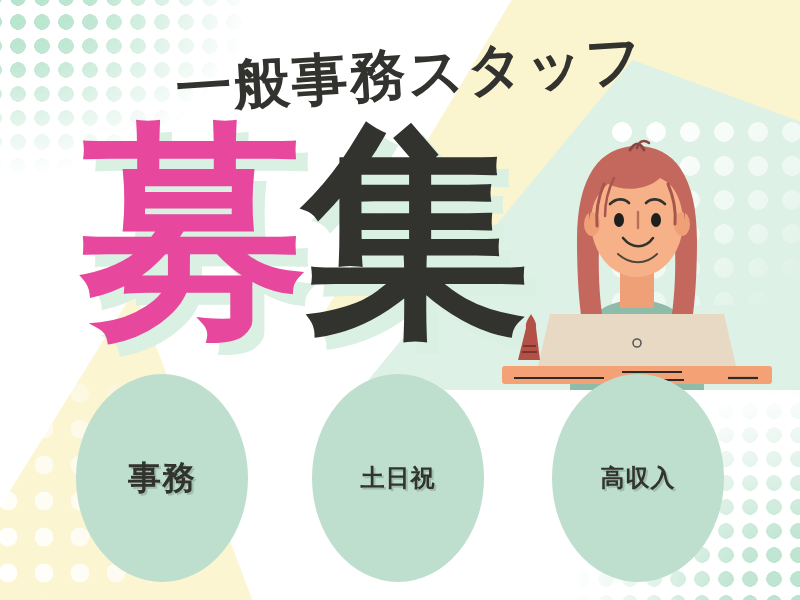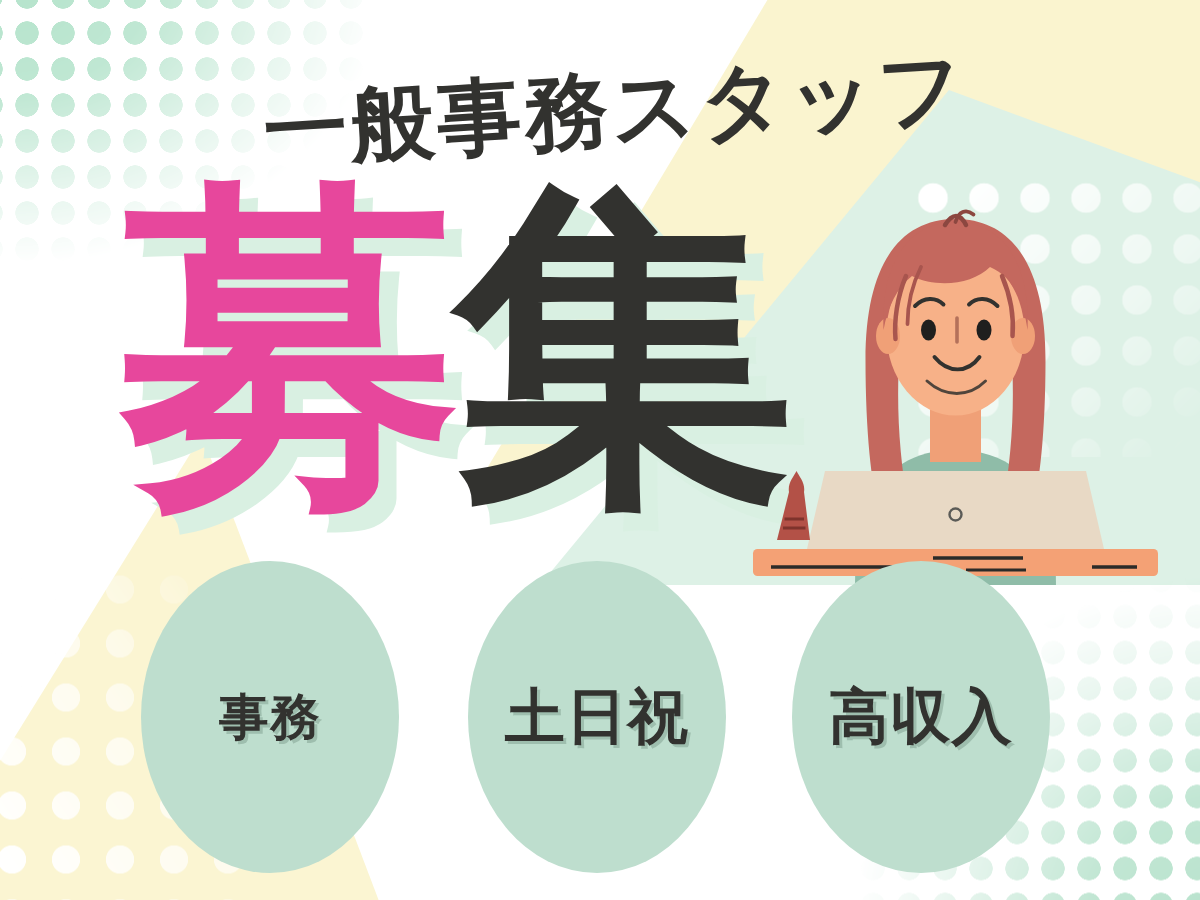--- a/index.html
+++ b/index.html
@@ -128,27 +128,27 @@
     position:absolute;
     width:172px; height:208px;
     border-radius:50%;
     background:#BEDECE;
     display:flex;
     flex-direction:column;
     align-items:center;
     justify-content:center;
     text-align:center;
   }
-  .badge:nth-of-type(1) { left:22px;   top:10px;text-align:center; }
+  .badge:nth-of-type(1) { left:4px;   top:10px;text-align:center; }
   .badge:nth-of-type(2) { left:240px; top:10px; }
-  .badge:nth-of-type(3) { left:456px; top:10px; }
+  .badge:nth-of-type(3) { left:480px; top:10px; }
   .badge-text {
     font-family:"DejaVu Sans", sans-serif;
     font-weight:bold;
-    font-size:40px;
+    font-size:24px;
     line-height:1.12;
     color:#32322F;
     letter-spacing:1px;
     text-shadow: 2px 2px 0 rgba(120,150,135,.45);
   }
   .badge-text.sm { font-size:33px; }
 </style>
 </head>
 <body>
 

